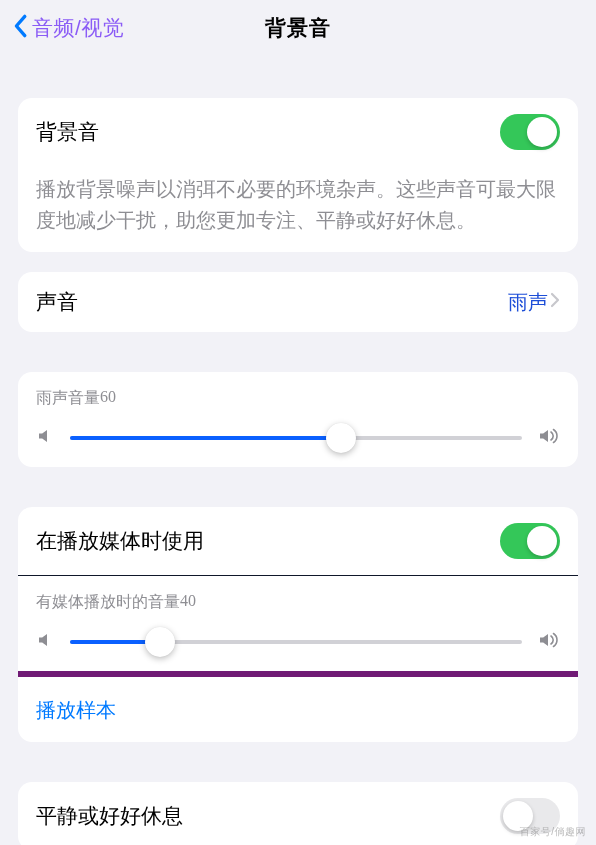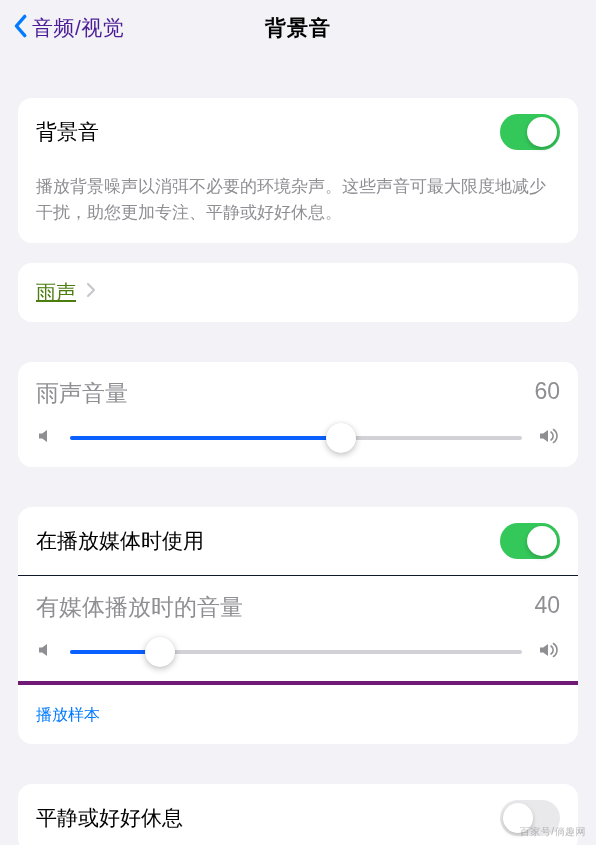--- a/index.html
+++ b/index.html
@@ -14,21 +14,21 @@
     }
     .nav {
       height: 56px;
       display: flex;
       align-items: center;
       position: relative;
       padding: 0 12px;
     }
     .back-area { display: flex; align-items: center; gap: 4px; }
     .back-chevron { color: #007aff; }
-    .back-label { color: #4c1d95; font-size: 21px; letter-spacing: 0.5px; }
+    .back-label { color: #8b5cf6; font-size: 21px; letter-spacing: 0.5px; }
     .nav-title {
       position: absolute;
       left: 50%; top: 50%;
       transform: translate(-50%, -50%);
       font-size: 21px; font-weight: 600;
       letter-spacing: 1px;
     }
     .content { padding: 0 18px; }
     .group {
       background: #fff;
@@ -37,70 +37,70 @@
     }
     .gap-lg { margin-top: 42px; }
     .gap-md { margin-top: 40px; }
     .row {
       display: flex;
       align-items: center;
       padding: 16px 18px;
       min-height: 56px;
     }
     .row-label { font-size: 21px; flex: 1; }
-    .row-value { font-size: 20px; color: #4d7c0f; margin-right: 10px; text-decoration: underline; }
+    .row-value { font-size: 20px; color: #1d4ed8; margin-right: 2px; }
     .chev-right { color: #c7c7cc; }
     .switch {
       width: 60px; height: 36px; border-radius: 18px;
       position: relative; flex-shrink: 0;
     }
     .switch.on { background: #34c759; }
     .switch.off { background: #e9e9eb; }
     .switch .knob {
       position: absolute; top: 3px;
       width: 30px; height: 30px; border-radius: 50%;
       background: #fff;
       box-shadow: 0 2px 4px rgba(0,0,0,0.2);
     }
     .switch.on .knob { right: 3px; }
     .switch.off .knob { left: 3px; }
     .footer-text {
-      font-size: 17px;
+      font-size: 20px;
       color: #8e8e93;
       padding: 12px 18px 16px 18px;
       line-height: 1.55;
     }
     .slider-block { padding: 16px 18px 18px 18px; }
     .slider-head {
-      display: flex; justify-content: space-between;
-      font-size: 23px; color: #8e8e93;
+      display: flex; 
+      font-size: 16px; color: #8e8e93;
       margin-bottom: 18px;
     }
-    .slider-head .val { color: #8e8e93; }
+    .slider-head .val { color: #8e8e93; font-family: Liberation Serif, serif; }
     .slider-row { display: flex; align-items: center; gap: 16px; }
     .vol-icon { color: #8e8e93; flex-shrink: 0; }
     .track {
       flex: 1; height: 4px; background: #d1d1d6;
       border-radius: 2px; position: relative;
     }
     .track .fill {
       position: absolute; left: 0; top: 0; bottom: 0;
       background: #0a60ff; border-radius: 2px;
     }
     .track .thumb {
       position: absolute; top: 50%; transform: translate(-50%, -50%);
       width: 30px; height: 30px; border-radius: 50%;
       background: #fff;
       box-shadow: 0 2px 6px rgba(0,0,0,0.25), 0 0 1px rgba(0,0,0,0.1);
     }
     .link-row {
       padding: 20px 18px 18px 18px;
-      font-size: 16px;
+      font-size: 20px;
       color: #007aff;
-      border-top: 4px solid #701a75;
+      border-top: 6px solid #701a75;
     }
     .watermark {
       position: absolute;
       right: 10px; bottom: 6px;
       font-size: 10px; color: rgba(130,130,130,0.55);
       letter-spacing: 0.5px;
     }
   </style>
 </head>
 <body>
@@ -124,20 +124,21 @@
       <div class="row-label" style="font-weight:500">背景音</div>
       <div class="switch on">
           <div class="knob"></div>
         </div>
     </div>
     <div class="footer-text" style="padding-top:8px;">播放背景噪声以消弭不必要的环境杂声。这些声音可最大限度地减少干扰，助您更加专注、平静或好好休息。</div>
   </div>
 
   <div class="group" style="margin-top:20px">
     <div class="row">
+      <div class="row-label">声音</div>
       <div class="row-value">雨声</div>
       <span class="chev-right">
         <svg width="10" height="16" viewBox="0 0 10 16" fill="none">
             <path d="M2 2 L8 8 L2 14" stroke="currentColor" stroke-width="2.2" stroke-linecap="round" stroke-linejoin="round"></path>
           </svg>
       </span>
     </div>
   </div>
 
   <div class="group gap-md">

